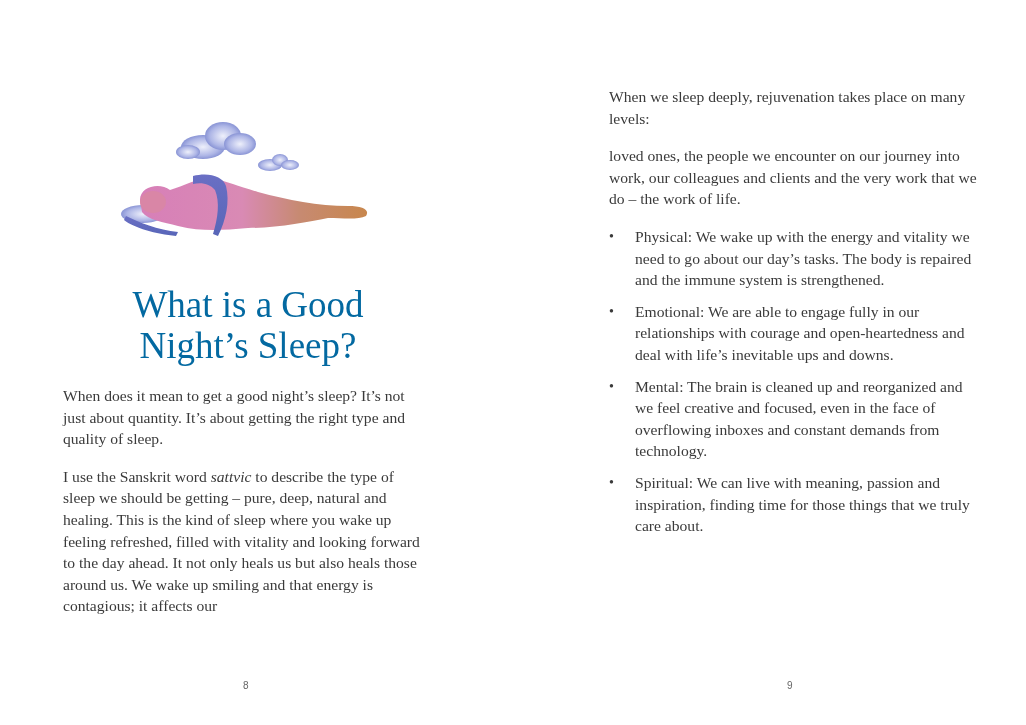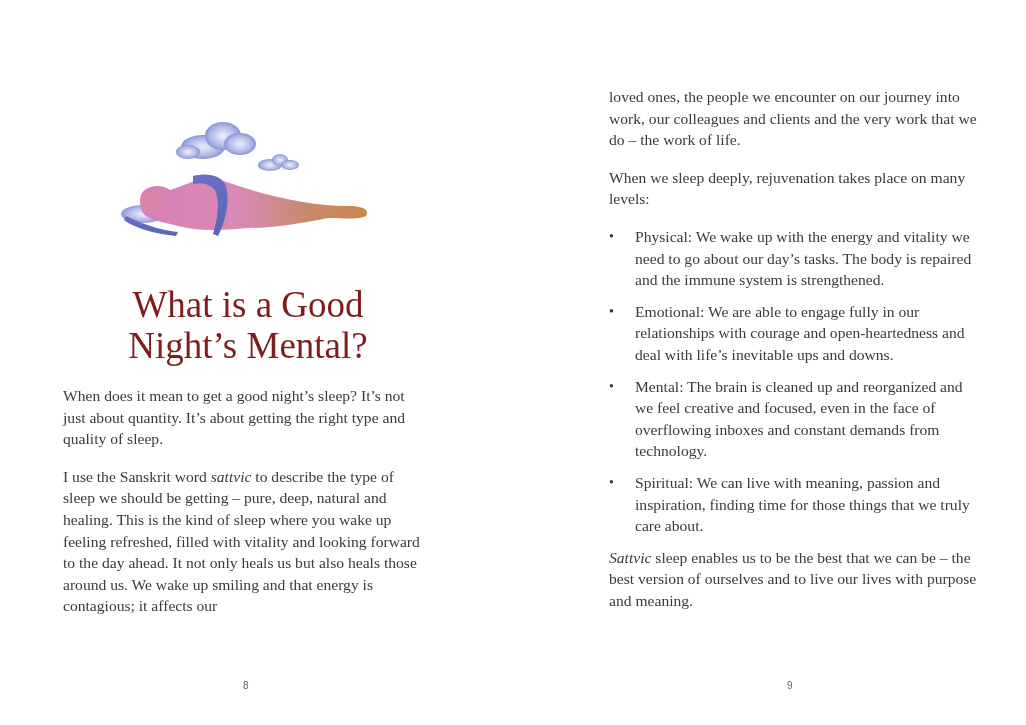--- a/index.html
+++ b/index.html
@@ -27,21 +27,21 @@
   }
 
   .chapter-title {
     position: absolute;
     left: 63px; top: 284px;
     width: 370px;
     text-align: center;
     font-family: "Liberation Serif", "DejaVu Serif", serif;
     font-size: 37px;
     line-height: 41px;
-    color: #7f1d1d;
+    color: #0369a1;
     font-weight: normal;
     margin: 0;
   }
 
   .body-text {
     font-family: "Liberation Serif", "DejaVu Serif", serif;
     font-size: 15.6px;
     line-height: 21.6px;
     color: #3a3a3a;
   }
@@ -137,54 +137,53 @@
 
       <ellipse cx="35" cy="90" rx="13" ry="11" fill="#d986a6"></ellipse>
 
       <path d="M8 104 C 20 110, 40 118, 60 120 L 58 124 C 38 122, 16 116, 6 108 Z" fill="url(#armGrad)"></path>
 
       <path d="M75 64 C 90 60, 105 64, 108 74 C 112 90, 108 108, 100 124 L 95 122 C 100 106, 102 90, 97 78 C 92 72, 84 70, 75 72 Z" fill="url(#armGrad)"></path>
     </svg>
 
     <h1 class="chapter-title">
       <span>What is a Good</span><br>
-      <span>Night’s Mental?</span>
+      <span>Night’s Sleep?</span>
     </h1>
 
     <div class="body-text left-body">
       <p>When does it mean to get a good night’s sleep? It’s not just about quantity. It’s about getting the right type and quality of sleep.</p>
       <p><span>I use the Sanskrit word </span><em>sattvic</em><span> to describe the type of sleep we should be getting – pure, deep, natural and healing. This is the kind of sleep where you wake up feeling refreshed, filled with vitality and looking forward to the day ahead. It not only heals us but also heals those around us. We wake up smiling and that energy is contagious; it affects our</span></p>
     </div>
 
     <div class="page-number">8</div>
   </div>
 
   <div class="page page-right">
     <div class="body-text right-body">
+      <p class="para">When we sleep deeply, rejuvenation takes place on many levels:</p>
       <p class="para">loved ones, the people we encounter on our journey into work, our colleagues and clients and the very work that we do – the work of life.</p>
-      <p class="para">When we sleep deeply, rejuvenation takes place on many levels:</p>
 
       <ul class="bullet-list">
         <li>
           <span class="bullet">•</span>
           <span>Physical: We wake up with the energy and vitality we need to go about our day’s tasks. The body is repaired and the immune system is strengthened.</span>
         </li>
         <li>
           <span class="bullet">•</span>
           <span>Emotional: We are able to engage fully in our relationships with courage and open-heartedness and deal with life’s inevitable ups and downs.</span>
         </li>
         <li>
           <span class="bullet">•</span>
           <span>Mental: The brain is cleaned up and reorganized and we feel creative and focused, even in the face of overflowing inboxes and constant demands from technology.</span>
         </li>
         <li>
           <span class="bullet">•</span>
           <span>Spiritual: We can live with meaning, passion and inspiration, finding time for those things that we truly care about.</span>
         </li>
       </ul>
 
-      <p class="closing"><em>Sattvic</em><span> sleep enables us to be the best that we can be – the best version of ourselves and to live our lives with purpose and meaning.</span></p>
     </div>
 
     <div class="page-number">9</div>
   </div>
 
 </div>
 
 </body></html>

